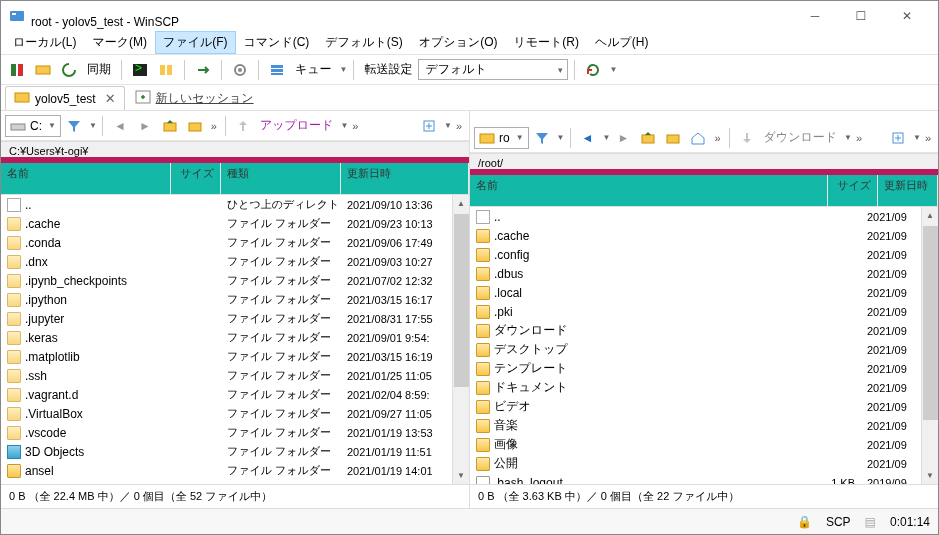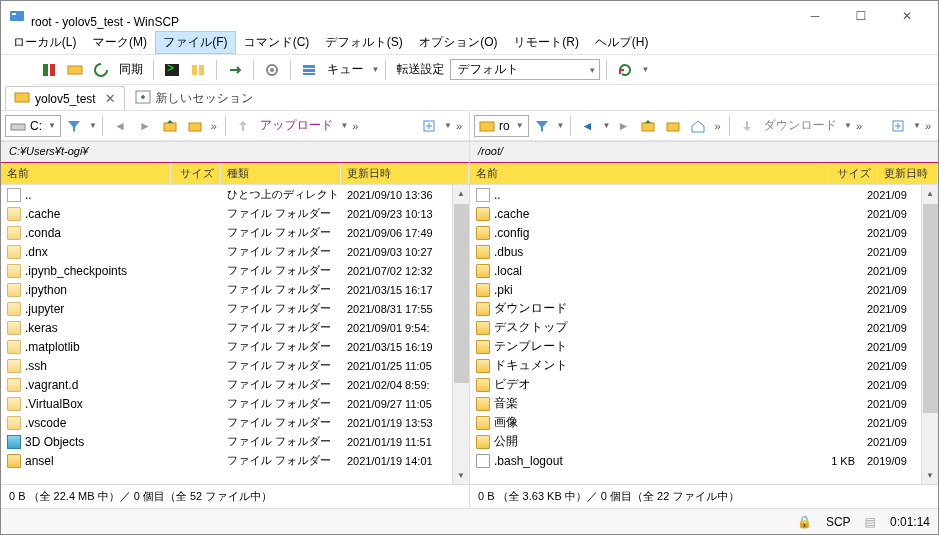--- a/index.html
+++ b/index.html
@@ -5,37 +5,37 @@
 * { box-sizing: border-box; margin: 0; padding: 0; font-family: "Yu Gothic UI", "Meiryo", sans-serif; font-size: 12px; }
 body { background: #fff; width: 939px; height: 535px; overflow: hidden; border: 1px solid #888; display: flex; flex-direction: column; }
 .titlebar { height: 30px; display: flex; align-items: center; padding: 0 8px; background: #fff; }
 .titlebar .icon { width: 16px; height: 16px; margin-right: 6px; }
 .titlebar .title { flex: 1; color: #000; margin-top: 12px; }
 .titlebar .winbtns { display: flex; gap: 0; }
 .titlebar .winbtn { width: 46px; height: 30px; display: flex; align-items: center; justify-content: center; color: #555; }
 .menubar { height: 24px; display: flex; padding: 0 4px; border-bottom: 1px solid #e4e4e4; }
 .menubar .mitem { padding: 3px 8px; cursor: default; }
 .menubar .mitem.active { background: #cce8ff; border: 1px solid #99d1ff; padding: 2px 7px; }
-.toolbar { height: 30px; display: flex; align-items: center; padding: 2px 4px; gap: 2px; border-bottom: 1px solid #e4e4e4; margin-left: 32px; }
+.toolbar { height: 30px; display: flex; align-items: center; padding: 2px 4px; gap: 2px; border-bottom: 1px solid #e4e4e4; }
 .tbtn { width: 24px; height: 24px; display: inline-flex; align-items: center; justify-content: center; border: 1px solid transparent; }
 .tsep { width: 1px; height: 20px; background: #ccc; margin: 0 4px; }
 .tlabel { padding: 0 4px; }
 .dropdown-arrow { font-size: 8px; color: #666; margin-left: 2px; }
 .tabs { height: 26px; display: flex; align-items: flex-end; padding: 0 4px; border-bottom: 1px solid #e0e0e0; gap: 2px; }
 .tab { height: 24px; display: flex; align-items: center; padding: 0 8px; gap: 5px; border: 1px solid #ccc; border-bottom: none; background: #fff; border-radius: 3px 3px 0 0; }
-.tab.new { border: none; color: #444; }
+.tab.new { border: none; color: #444; text-decoration: underline; }
 .tab .close { font-size: 13px; color: #666; margin-left: 4px; }
 .panels { flex: 1; display: flex; overflow: hidden; }
 .panel { flex: 1; display: flex; flex-direction: column; border-right: 1px solid #ddd; overflow: hidden; }
-.panel:last-child { border-right: none; }
+.panel:last-child { border-right: none; margin-top: 12px; }
 .paneltb { height: 30px; display: flex; align-items: center; padding: 2px 4px; gap: 1px; border-bottom: 1px solid #e4e4e4; }
 .drivecombo { display: inline-flex; align-items: center; height: 22px; border: 1px solid #adadad; padding: 0 4px; gap: 4px; background: #fff; }
-.pathbar { height: 22px; background: #f0f0f0; border-top: 1px solid #ddd; border-bottom: 1px solid #be185d; padding: 3px 8px; font-size: 11px; color: #000; font-style: italic; }
+.pathbar { height: 22px; background: #f0f0f0; border-top: 1px solid #ddd; border-bottom: 6px solid #be185d; padding: 3px 8px; font-size: 11px; color: #000; }
 .filelist { flex: 1; overflow: hidden; display: flex; flex-direction: column; }
-.colheader { height: 22px; display: flex; background: #fde047; border-bottom: 1px solid #e0e0e0; }
+.colheader { height: 32px; display: flex; background: #14b8a6; border-bottom: 1px solid #e0e0e0; }
 .colheader .col { padding: 3px 6px; border-right: 1px solid #e8e8e8; font-size: 11px; color: #333; }
 .rows { flex: 1; overflow-y: auto; overflow-x: hidden; }
 .row { height: 19px; display: flex; align-items: center; }
 .row .cell { padding: 0 6px; white-space: nowrap; overflow: hidden; font-size: 11px; }
 .row .namecell { display: flex; align-items: center; gap: 4px; }
 .ficon { width: 14px; height: 14px; flex-shrink: 0; }
 .folder { background: linear-gradient(#ffe9a6, #f7c64a); border: 1px solid #c99b2e; border-radius: 1px; }
 .folder.hidden { opacity: 0.7; }
 .fileicon { background: #fff; border: 1px solid #999; border-radius: 1px; }
 .upicon { background: #fff; border: 1px solid #aaa; position: relative; }

